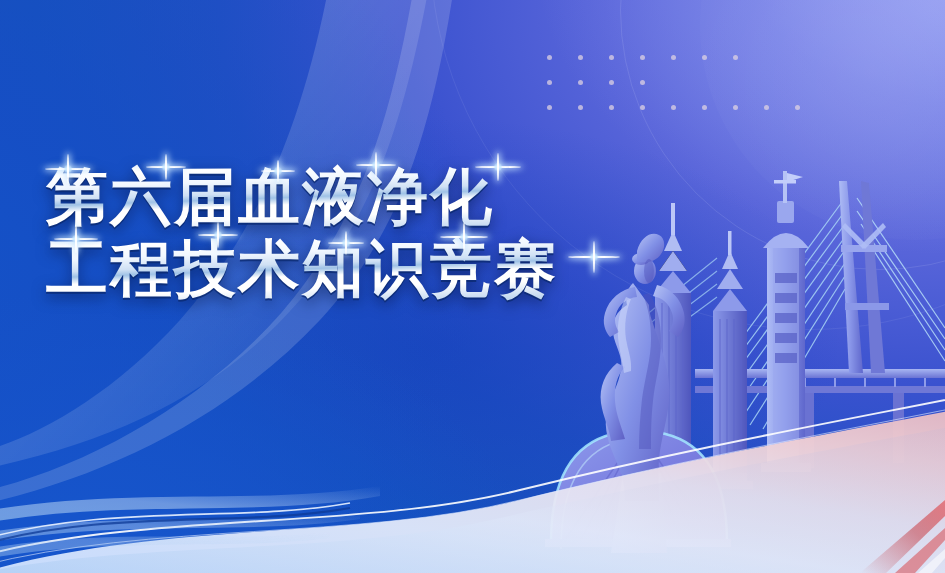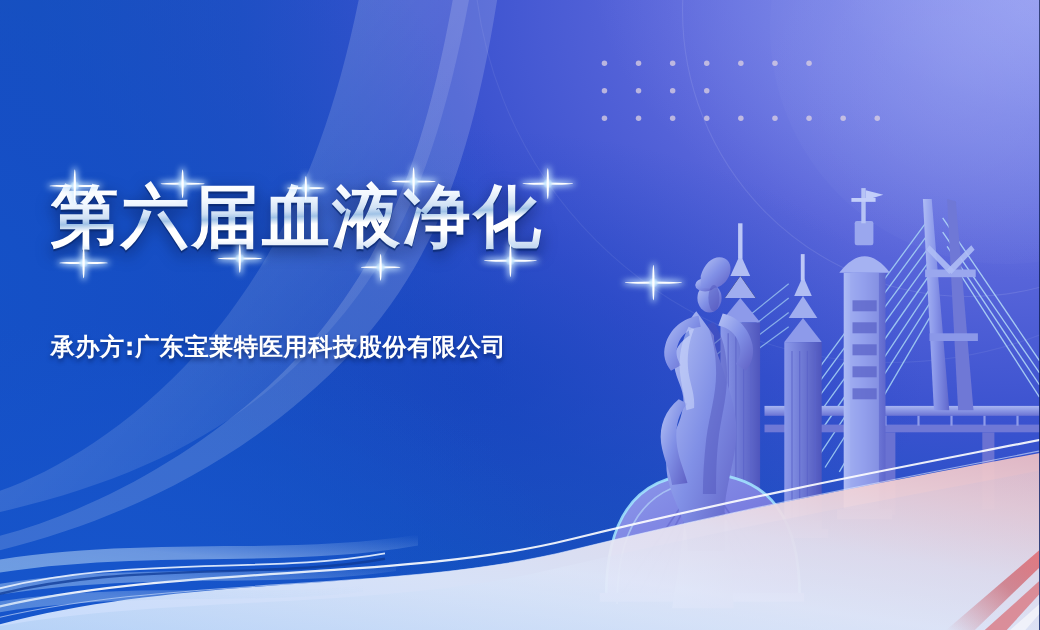--- a/index.html
+++ b/index.html
@@ -377,20 +377,21 @@
 
     <g>
       <path d="M860 573 L945 500 L945 516 L886 573 Z" fill="url(#rbRed)"></path>
       <path d="M895 573 L945 528 L945 540 L915 573 Z" fill="#d8565e" opacity=".6"></path>
       <path d="M918 573 L945 549 L945 558 L932 573 Z" fill="#ffffff" opacity=".55"></path>
     </g>
   </svg>
 
   <div id="title-block">
     <div class="title-line">第六届血液净化</div>
+    <div class="title-line">工程技术知识竞赛</div>
     <span class="spark" style="--w:46px;--h:30px;left:22px;top:8px;">
         <i></i>
       </span>
     <span class="spark" style="--w:40px;--h:26px;left:120px;top:6px;">
         <i></i>
       </span>
     <span class="spark" style="--w:34px;--h:22px;left:232px;top:10px;">
         <i></i>
       </span>
     <span class="spark" style="--w:40px;--h:26px;left:330px;top:4px;">
@@ -410,16 +411,15 @@
       </span>
     <span class="spark" style="--w:48px;--h:30px;left:418px;top:76px;">
         <i></i>
       </span>
     <span class="spark" style="--w:52px;--h:32px;left:548px;top:96px;">
         <i></i>
       </span>
   </div>
 
   <div id="subtitles">
-    <div class="sub-line">承办方:广东宝莱特医用科技股份有限公司</div>
   </div>
 
 </div>
 
 </body></html>

